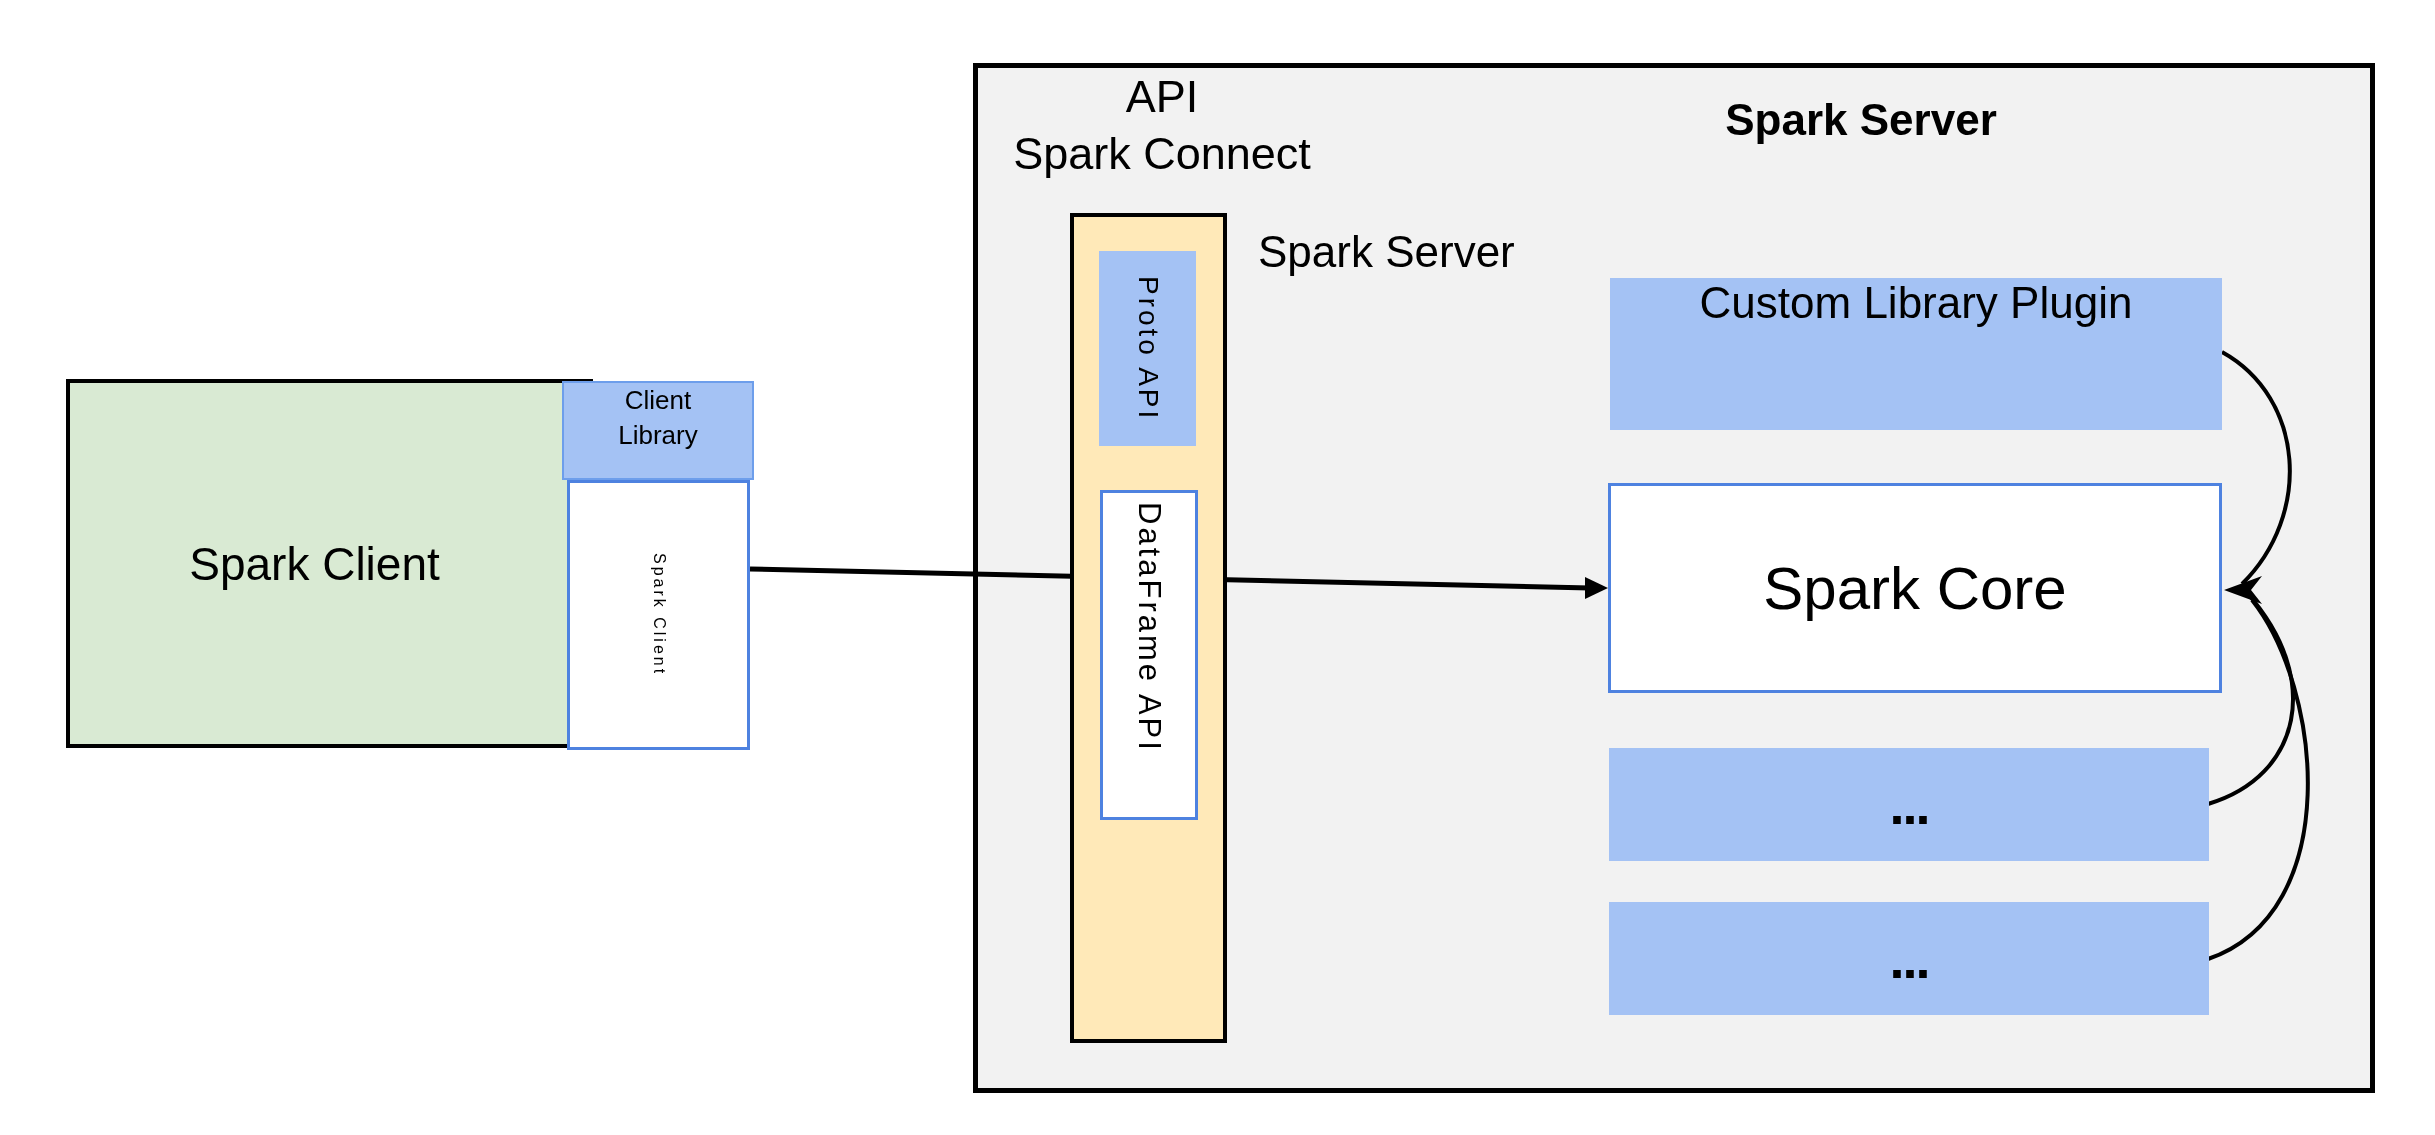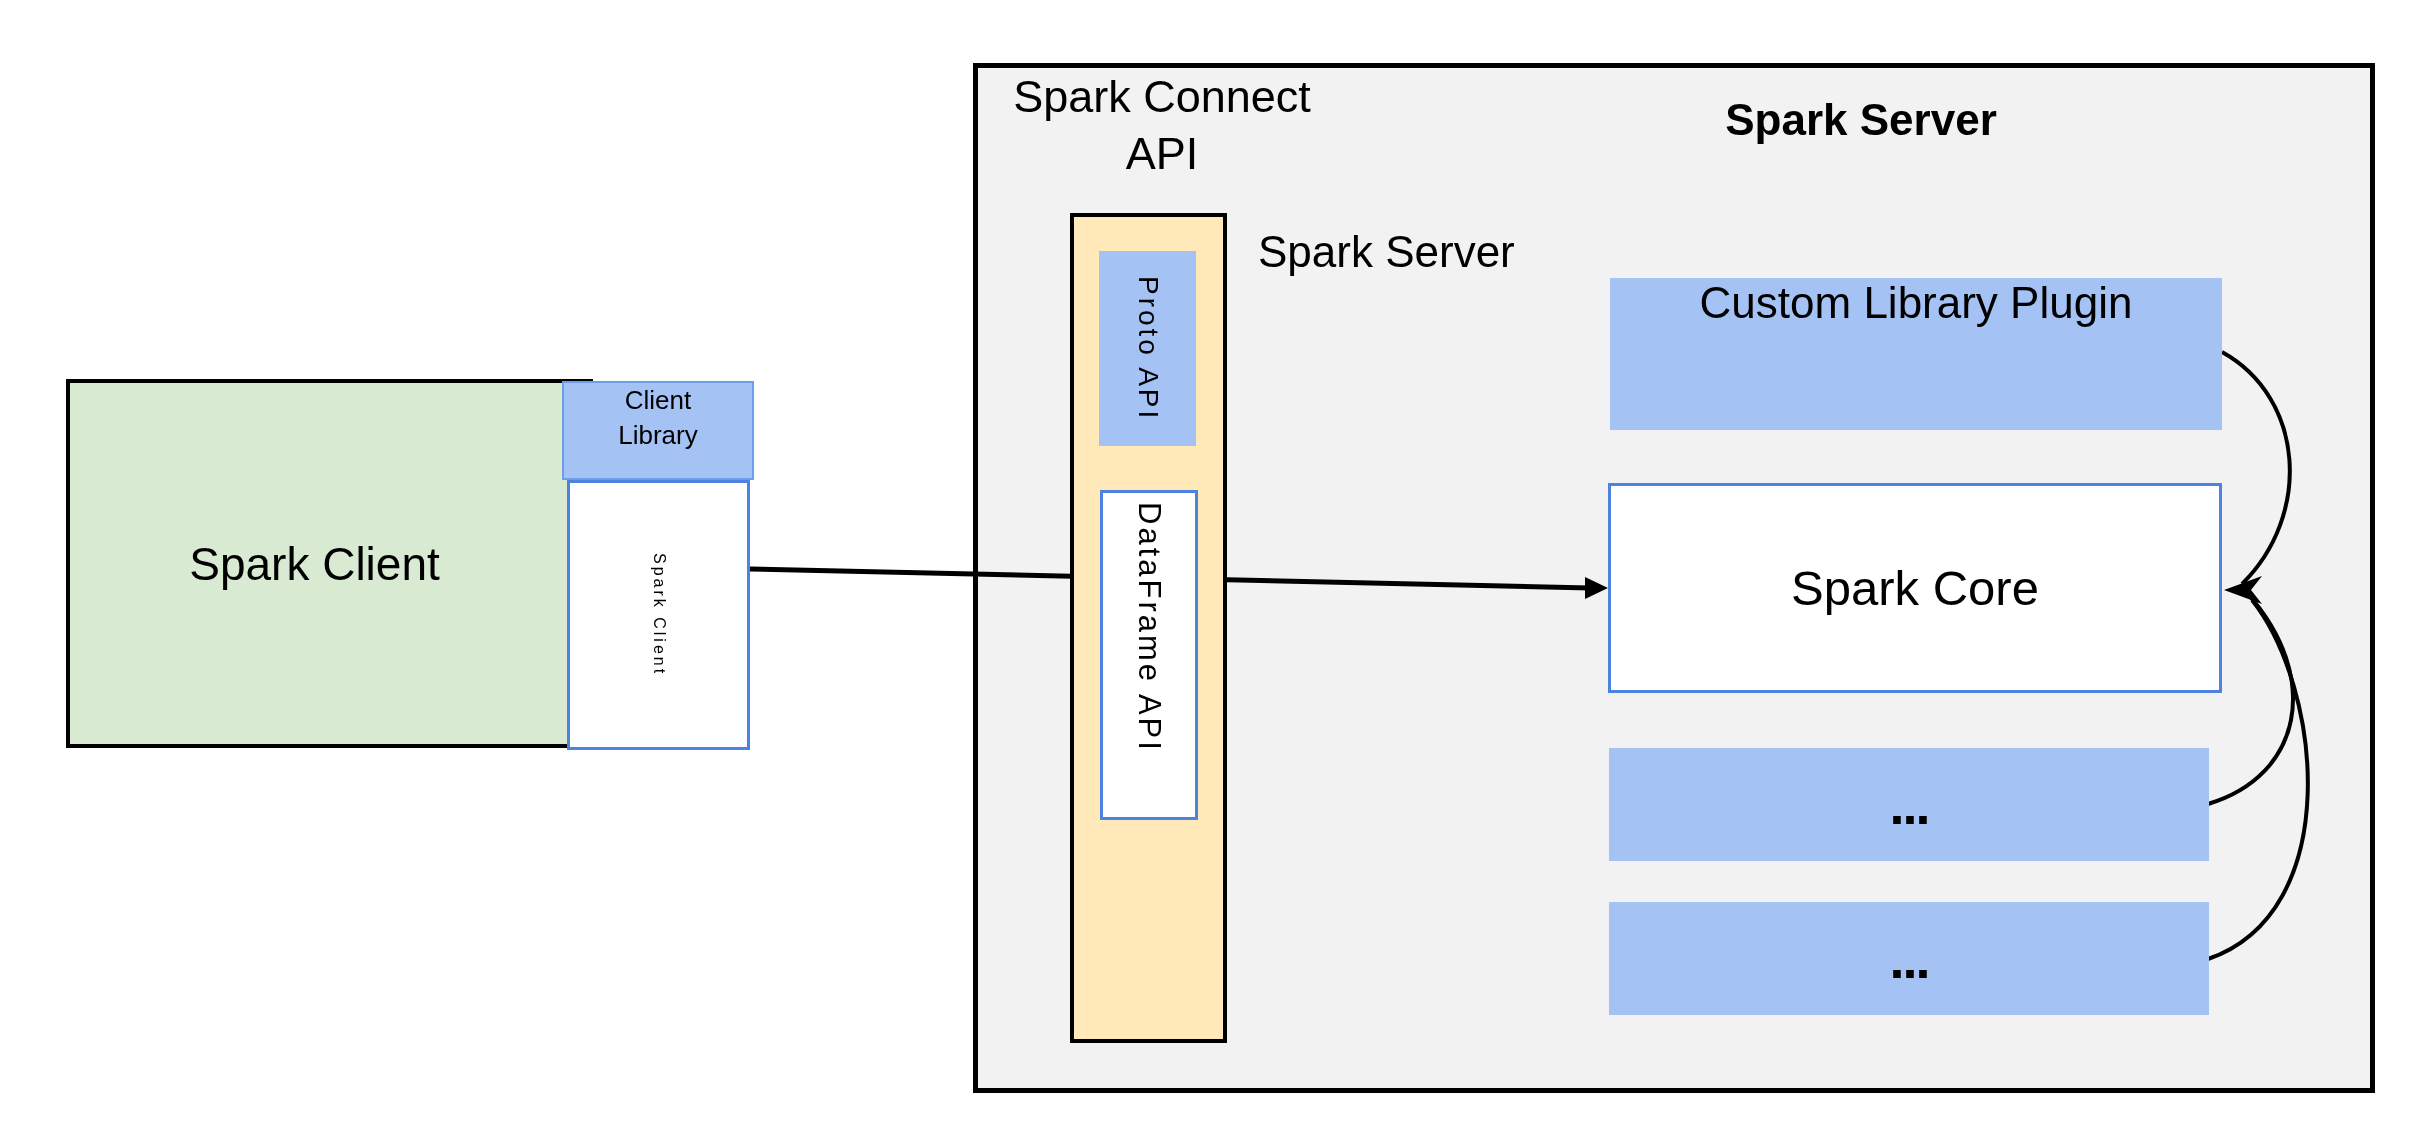--- a/index.html
+++ b/index.html
@@ -108,21 +108,21 @@
     left: 1610px; top: 278px; width: 612px; height: 152px;
     background: #a4c2f4;
     display: flex; align-items: flex-start; justify-content: center;
     font-size: 44px;
   }
   #spark-core-box {
     left: 1608px; top: 483px; width: 614px; height: 210px;
     background: #ffffff;
     border: 3px solid #4e82e0;
     display: flex; align-items: center; justify-content: center;
-    font-size: 49px;
+    font-size: 60px;
   }
   .module-box {
     left: 1609px; width: 600px; height: 113px;
     background: #a4c2f4;
     display: flex; align-items: center; justify-content: center;
     font-size: 54px; font-weight: bold; letter-spacing: -2px;
   }
   #module-box-1 { top: 748px; }
   #module-box-2 { top: 902px; }
 
@@ -156,22 +156,22 @@
   <div class="abs box" id="client-package-box">
     <span class="line-part">Client</span>
     <span class="line-part">Library</span>
   </div>
 
   <div class="abs box" id="spark-client-box">
     <span class="vtext">Spark Client</span>
   </div>
 
   <div class="floating-label" id="connect-api-label">
+    <span class="line-part">API</span>
     <span class="line-part">Spark Connect</span>
-    <span class="line-part">API</span>
   </div>
 
   <div class="floating-label" id="server-title">Spark Server</div>
 
   <div class="abs box" id="api-pillar-box"></div>
 
   <div class="abs box" id="proto-api-box">
     <span class="vtext">Proto API</span>
   </div>
 

